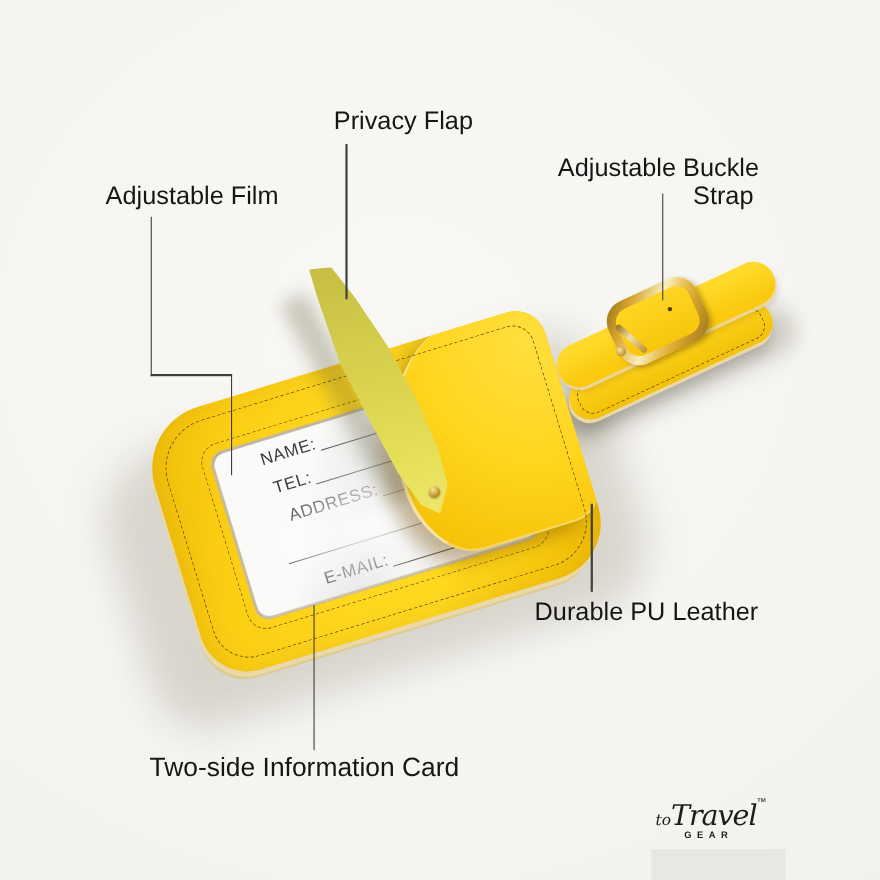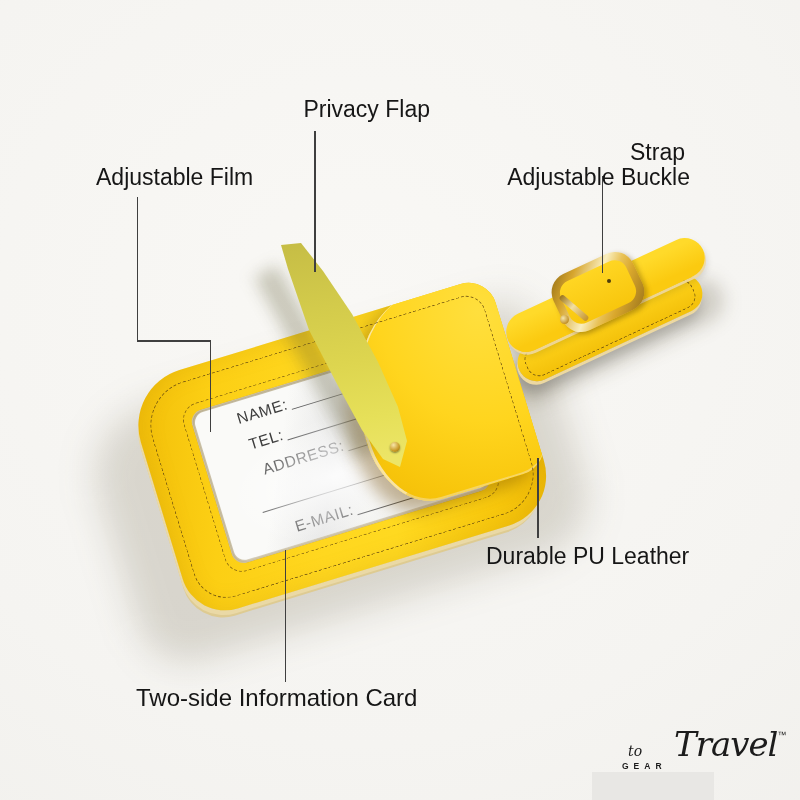--- a/index.html
+++ b/index.html
@@ -78,23 +78,23 @@
 
   
   .lead{background:#3f3f3f;z-index:20;}
   .lead.v{width:1.5px;} .lead.h{height:1.5px;}
 
   
   .callout{color:#161616;font-size:23px;z-index:21;white-space:nowrap;}
 
   
   .brand{left:596px;top:724px;z-index:21;color:#1c1c1c;}
-  .brand .script{font-family:"DejaVu Serif", serif;font-style:italic;margin-left:32px;}
+  .brand .script{font-family:"DejaVu Serif", serif;font-style:italic;}
   .brand .to{font-size:14px;}
-  .brand .travel{font-size:34px;letter-spacing:-1px;}
+  .brand .travel{font-size:26px;letter-spacing:-1px;}
   .brand .tm{font-size:9px;vertical-align:18px;font-style:normal;font-family:"Liberation Sans",sans-serif;}
   .brand .gear{font-size:8.5px;font-weight:bold;letter-spacing:5px;margin-left:26px;margin-top:-3px;}
   .gray-box{left:592px;top:772px;width:122px;height:28px;background:#e8e7e4;z-index:20;}
 </style>
 </head>
 <body>
 
 <div class="abs tag-shadow"></div>
 <div class="abs strap-shadow"></div>
 
@@ -150,22 +150,22 @@
 <div class="abs lead v" style="left:136.5px;top:197px;height:145px;"></div>
 <div class="abs lead h" style="left:136.5px;top:340px;width:74px;"></div>
 <div class="abs lead v" style="left:209.5px;top:340px;height:92px;"></div>
 <div class="abs lead v" style="left:601.5px;top:176px;height:97px;"></div>
 <div class="abs lead v" style="left:537px;top:458px;height:80px;"></div>
 <div class="abs lead v" style="left:284.5px;top:550px;height:132px;"></div>
 
 <div class="abs callout" style="left:230px;top:96px;width:200px;text-align:right;">Privacy Flap</div>
 <div class="abs callout" style="left:96px;top:164px;">Adjustable Film</div>
 <div class="abs callout" style="left:470px;top:140px;width:220px;text-align:right;line-height:25px;">
+  <div>Adjustable Buckle</div>
   <div style="padding-right:5px;">Strap</div>
-  <div>Adjustable Buckle</div>
 </div>
 <div class="abs callout" style="left:486px;top:543px;">Durable PU Leather</div>
 <div class="abs callout" style="left:136px;top:684px;font-size:24px;">Two-side Information Card</div>
 
 <div class="abs brand">
   <div>
     <span class="script to">to</span><span class="script travel">Travel</span><span class="tm">™</span>
   </div>
   <div class="gear">GEAR</div>
 </div>

